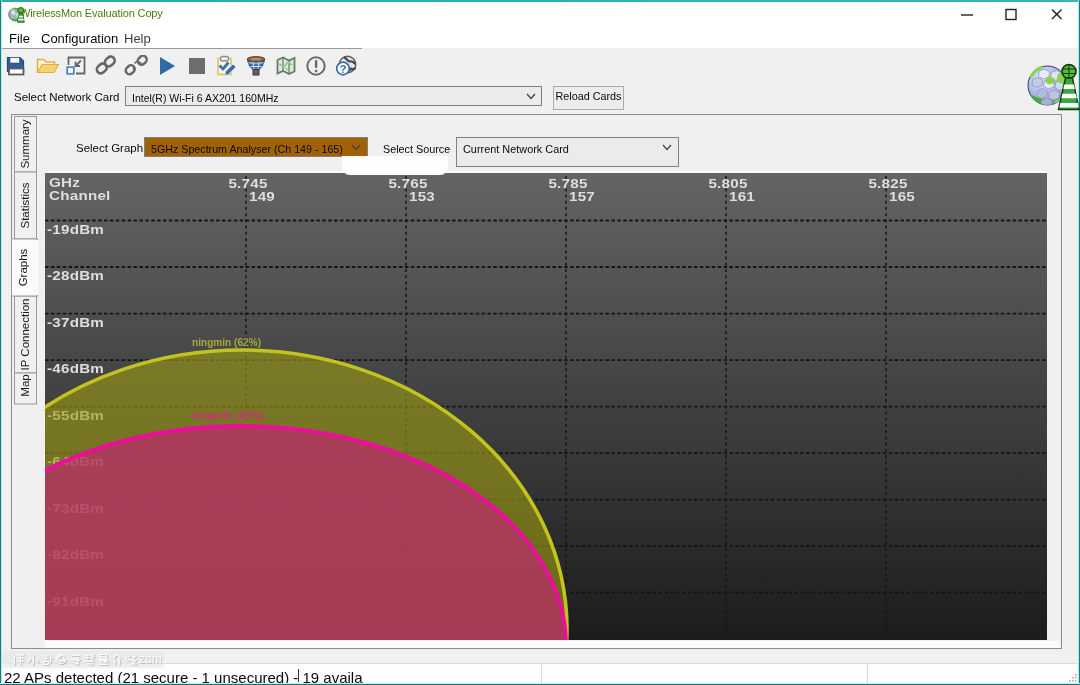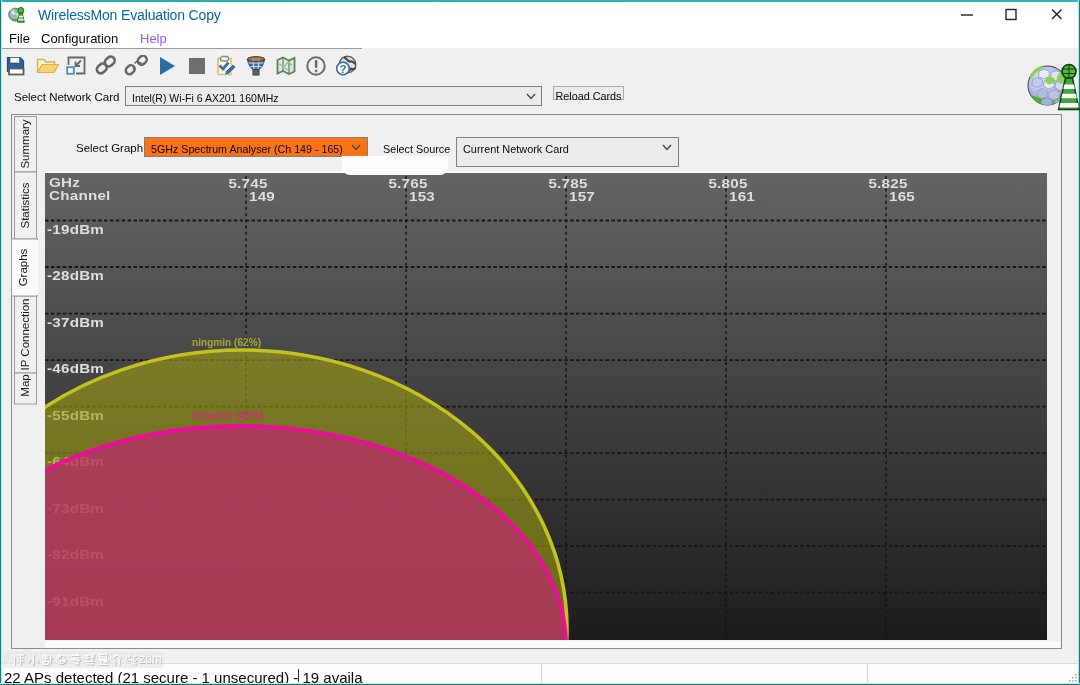--- a/index.html
+++ b/index.html
@@ -12,21 +12,21 @@
 
 <div class="abs" style="left:0;top:0;width:1080px;height:2px;background:linear-gradient(90deg,#2aabad,#35b5b8);z-index:50"></div>
 <div class="abs" style="left:0;top:0;width:1px;height:685px;background:#1d7a7c;z-index:50"></div>
 <div class="abs" style="left:1px;top:0;width:1px;height:685px;background:#a8f2f4;z-index:50"></div>
 <div class="abs" style="left:1079px;top:0;width:1px;height:685px;background:#1d7a7c;z-index:50"></div>
 <div class="abs" style="left:1078px;top:0;width:1px;height:685px;background:#9ff0f2;z-index:50"></div>
 <div class="abs" style="left:0;top:683px;width:1080px;height:1px;background:#bfeef0;z-index:50"></div>
 <div class="abs" style="left:0;top:684px;width:1080px;height:1px;background:#1a7375;z-index:50"></div>
 
 <div class="abs" style="left:2px;top:2px;width:1076px;height:26px;background:#ffffff;"></div>
-<div class="abs" style="left:38px;top:7px;font-size:14px;letter-spacing:-0.15px;color:#0369a1;">WirelessMon Evaluation Copy</div>
+<div class="abs" style="left:20px;top:7px;font-size:11px;letter-spacing:-0.15px;color:#4d7c0f;">WirelessMon Evaluation Copy</div>
 <svg class="abs" style="left:8px;top:6px" width="17" height="17" viewBox="0 0 17 17">
   <circle cx="7" cy="8.5" r="6.3" fill="#9fb2c4" stroke="#44506a" stroke-width="0.8"></circle>
   <circle cx="5.5" cy="6.5" r="2.2" fill="#dfe9ee"></circle>
     <circle cx="9.5" cy="9" r="2" fill="#c5d4de"></circle>
   <circle cx="8" cy="5" r="1.8" fill="#7fcf57"></circle>
   <path d="M2 11.5 c3 2.5 8 2.5 10-1 l0 3 a6.3 6.3 0 0 1 -9 0 z" fill="#46b02a"></path>
   <path d="M3 4.5 a6 6 0 0 1 3-2.5" stroke="#8ed44e" stroke-width="1.2" fill="none" stroke-linecap="round"></path>
   <circle cx="12.8" cy="4.5" r="3" fill="#52bd38" stroke="#1c4a14" stroke-width="0.9"></circle>
   <path d="M11.4 7 L9.5 16.2 L16.3 16.2 L14.3 7 Z" fill="#3bb332" stroke="#1c4a14" stroke-width="0.8"></path>
   <path d="M10.9 9.8 h4 l0.3 1.6 h-4.6 z M10.3 12.8 h5.2 l0.3 1.6 h-5.8 z" fill="#eef8ee"></path>
@@ -35,21 +35,21 @@
 <svg class="abs" style="left:955px;top:5px" width="115" height="20" viewBox="0 0 115 20">
   <line x1="6" y1="10" x2="18" y2="10" stroke="#222" stroke-width="1.4"></line>
   <rect x="51" y="4.5" width="10" height="10" fill="none" stroke="#222" stroke-width="1.4"></rect>
   <line x1="97" y1="4.5" x2="106.5" y2="14" stroke="#222" stroke-width="1.4"></line>
   <line x1="106.5" y1="4.5" x2="97" y2="14" stroke="#222" stroke-width="1.4"></line>
 </svg>
 
 <div class="abs" style="left:2px;top:28px;width:1076px;height:20px;background:#ffffff;"></div>
 <div class="abs" style="left:9px;top:31px;font-size:13px;color:#0a0a0a;">File</div>
 <div class="abs" style="left:41px;top:31px;font-size:13px;color:#0a0a0a;">Configuration</div>
-<div class="abs" style="left:140px;top:31px;font-size:13px;color:#8b5cf6;">Help</div>
+<div class="abs" style="left:124px;top:31px;font-size:13px;color:#404040;">Help</div>
 <div class="abs" style="left:0;top:48px;width:362px;height:1px;background:#9a9a9a;"></div>
 
 <div class="abs" id="toolbar" style="left:0;top:49px;width:1080px;height:33px;"></div>
 <svg class="abs" style="left:6px;top:55px" width="360" height="22" viewBox="0 0 360 22">
 
   <g>
     <path d="M1.5 2.5 h12.5 l3.5 3.5 v10.5 h-16 z" fill="#2e5f9e" stroke="#24497a" stroke-width="1.2"></path>
     <rect x="4" y="2.5" width="9.5" height="5.5" fill="#fff" stroke="#24497a" stroke-width="0.6"></rect>
     <rect x="3" y="13.5" width="14.5" height="6" fill="#fff" stroke="#5a5a5a" stroke-width="1.8"></rect>
   </g>
@@ -116,21 +116,21 @@
   </g>
 </svg>
 
 <div class="abs" style="left:14px;top:91px;font-size:11.5px;color:#0a0a0a;white-space:nowrap;">Select Network Card</div>
 <div class="abs" style="left:125px;top:86px;width:417px;height:20px;background:#ebebeb;border:1px solid #808080;">
   <div class="abs" style="left:6px;top:5px;font-size:10.5px;color:#0a0a0a;white-space:nowrap;text-align:right;">Intel(R) Wi-Fi 6 AX201 160MHz</div>
   <svg class="abs" style="right:4px;top:5px" width="12" height="9" viewBox="0 0 12 9">
       <path d="M2 2 L6 6.5 L10 2" fill="none" stroke="#444" stroke-width="1.3"></path>
     </svg>
 </div>
-<div class="abs" style="left:553px;top:86px;width:71px;height:14px;background:#ececec;border:1px solid #ababab;font-size:10.8px;color:#0a0a0a;text-align:center;line-height:19px;white-space:nowrap;">Reload Cards</div>
+<div class="abs" style="left:553px;top:86px;width:71px;height:24px;background:#ececec;border:1px solid #ababab;font-size:10.8px;color:#0a0a0a;text-align:center;line-height:19px;white-space:nowrap;">Reload Cards</div>
 
 <svg class="abs" style="left:1026px;top:60px;z-index:60" width="54" height="54" viewBox="0 0 54 54">
   <defs>
     <radialGradient id="glb" cx="38%" cy="32%" r="78%">
       <stop offset="0%" stop-color="#e8ecfa"></stop>
         <stop offset="50%" stop-color="#b4bde6"></stop>
         <stop offset="100%" stop-color="#7a84ba"></stop>
     </radialGradient>
     <clipPath id="gc">
         <circle cx="21.5" cy="25.5" r="19.5"></circle>
@@ -178,21 +178,21 @@
   <g font-family="Liberation Sans, sans-serif" font-size="11.5" fill="#1a1a1a">
     <text transform="translate(19,30) rotate(-90)" text-anchor="middle">Summary</text>
     <text transform="translate(19,91.5) rotate(-90)" text-anchor="middle">Statistics</text>
     <text transform="translate(17,153.5) rotate(-90)" text-anchor="middle">Graphs</text>
     <text transform="translate(19,220.5) rotate(-90)" text-anchor="middle">IP Connection</text>
     <text transform="translate(19,271.5) rotate(-90)" text-anchor="middle">Map</text>
   </g>
 </svg>
 
 <div class="abs" style="left:76px;top:142px;width:61px;text-align:center;font-size:11.5px;color:#0a0a0a;white-space:nowrap;">Select Graph</div>
-<div class="abs" style="left:144px;top:137px;width:224px;height:20px;background:#f97316;border:1px solid #808080;">
+<div class="abs" style="left:144px;top:137px;width:224px;height:20px;background:#a16207;border:1px solid #808080;">
   <div class="abs" style="left:6px;top:5px;font-size:10.7px;color:#0a0a0a;white-space:nowrap;">5GHz Spectrum Analyser (Ch 149 - 165)</div>
   <svg class="abs" style="right:5px;top:5px" width="12" height="9" viewBox="0 0 12 9">
       <path d="M2 2 L6 6.5 L10 2" fill="none" stroke="#444" stroke-width="1.3"></path>
     </svg>
 </div>
 <div class="abs" style="left:383px;top:142.5px;font-size:10.8px;color:#0a0a0a;white-space:nowrap;">Select Source</div>
 <div class="abs" style="left:456px;top:137px;width:223px;height:30px;background:#ebebeb;border:1px solid #808080;">
   <div class="abs" style="left:6px;top:5px;font-size:10.9px;color:#0a0a0a;white-space:nowrap;">Current Network Card</div>
   <svg class="abs" style="right:5px;top:5px" width="12" height="9" viewBox="0 0 12 9">
       <path d="M2 2 L6 6.5 L10 2" fill="none" stroke="#444" stroke-width="1.3"></path>

